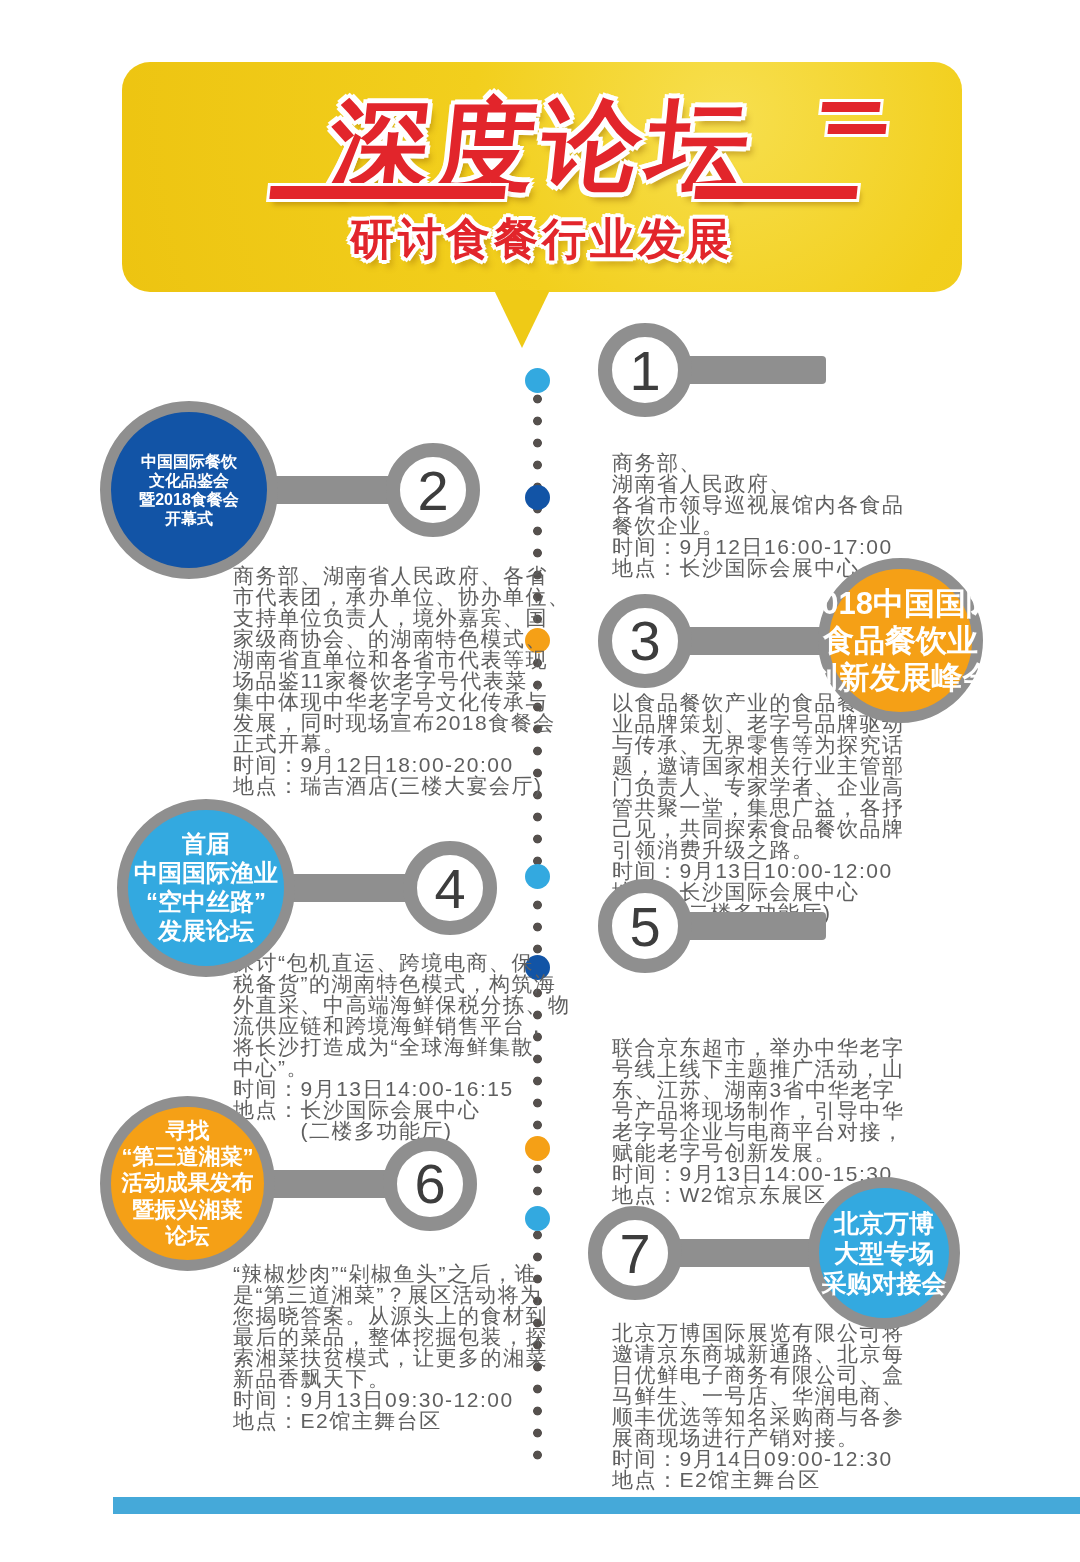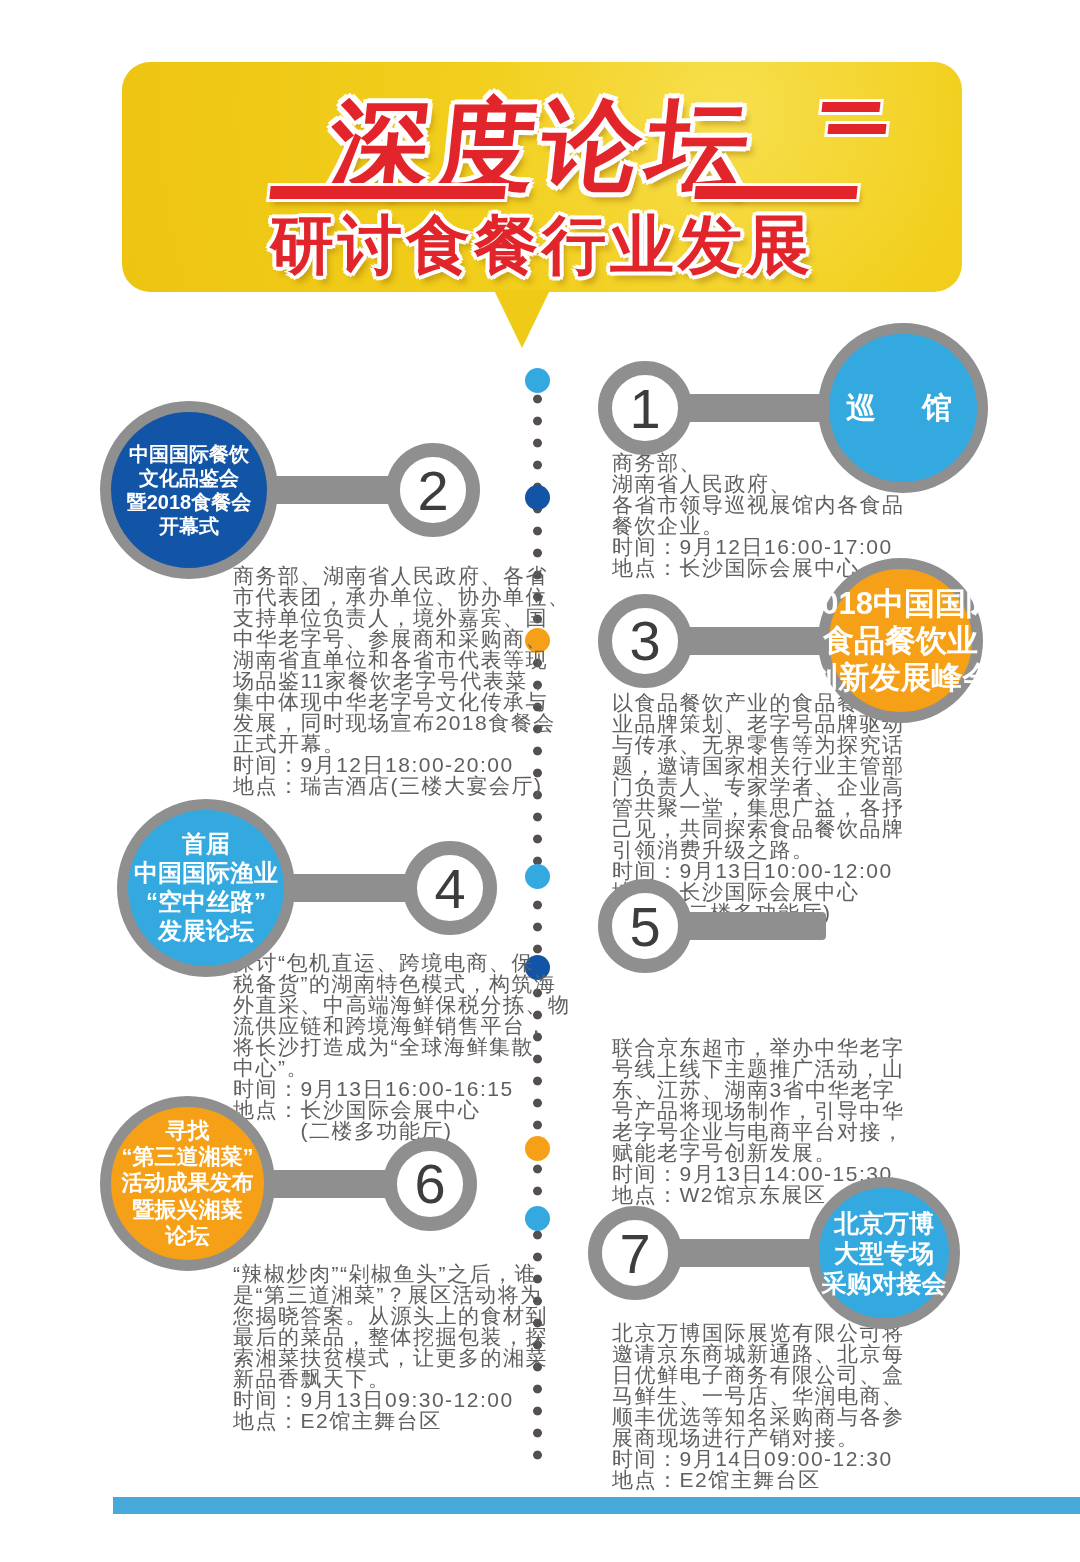--- a/index.html
+++ b/index.html
@@ -16,23 +16,23 @@
   .title1{display:inline-block;font-size:100px;font-weight:900;color:#E2252B;letter-spacing:6px;
           text-shadow:-4px -4px 0 #fff,4px -4px 0 #fff,-4px 4px 0 #fff,4px 4px 0 #fff,
                       -5px 0 0 #fff,5px 0 0 #fff,0 -5px 0 #fff,0 5px 0 #fff,6px 8px 6px rgba(140,90,0,.45);}
   .tbar{position:absolute;height:13px;background:#E2252B;box-shadow:0 0 0 3px #fff,4px 6px 5px rgba(140,90,0,.4);}
   .tbar1{left:148px;top:124px;width:235px;transform:skewX(-6deg);}
   .tbar2{left:573px;top:124px;width:162px;transform:skewX(-6deg);}
   .tmark{position:absolute;height:10px;background:#E2252B;box-shadow:0 0 0 3px #fff;transform:skewX(-6deg);}
   .tmark1{left:700px;top:40px;width:58px;}
   .tmark2{left:706px;top:62px;width:58px;}
   .title2-row{position:absolute;left:0;top:140px;width:100%;text-align:center;}
-  .title2{display:inline-block;font-size:64px;font-weight:900;color:#E2252B;letter-spacing:4px;
+  .title2{display:inline-block;font-size:44px;font-weight:900;color:#E2252B;letter-spacing:4px;
           text-shadow:-3px -3px 0 #fff,3px -3px 0 #fff,-3px 3px 0 #fff,3px 3px 0 #fff,
-                      -4px 0 0 #fff,4px 0 0 #fff,0 -4px 0 #fff,0 4px 0 #fff,5px 7px 6px rgba(140,90,0,.45);}
+                      -4px 0 0 #fff,4px 0 0 #fff,0 -4px 0 #fff,0 4px 0 #fff,5px 7px 6px rgba(140,90,0,.45);margin-top:8px;}
 
   
   .tl{position:absolute;left:533px;top:366px;width:9px;height:1104px;
       background-image:radial-gradient(circle at 4.5px 11px,#55504D 4px,transparent 4.8px);
       background-size:9px 22px;background-repeat:repeat-y;}
   .tdot{position:absolute;left:525px;width:25px;height:25px;border-radius:50%;}
 
   
   .dumb{position:absolute;display:flex;align-items:center;}
   .num{flex:none;width:66px;height:66px;border-radius:50%;background:#fff;border:14px solid #8F8F8F;
@@ -82,50 +82,47 @@
   <div class="tdot c-lb" style="top:864px"></div>
   <div class="tdot c-db" style="top:955px"></div>
   <div class="tdot c-or" style="top:1136px"></div>
   <div class="tdot c-lb" style="top:1206px"></div>
 
   <div class="dumb right" style="left:598px;top:323px">
     <div class="num">
       <span>1</span>
       </div>
     <div class="cbar"></div>
-    <div class="bubble c-lb" style="width:148px;height:148px;font-size:30px;letter-spacing:8px">
-      <span class="bt">巡　馆</span>
-      </div>
   </div>
   <div class="desc" style="left:612px;top:452px">
     <div class="desc-text">商务部、
 湖南省人民政府、
 各省市领导巡视展馆内各食品
 餐饮企业。</div>
     <div class="desc-text">时间：9月12日16:00-17:00</div>
     <div class="desc-text">地点：长沙国际会展中心</div>
   </div>
 
   <div class="dumb left" style="left:100px;top:401px">
-    <div class="bubble c-db" style="width:156px;height:156px;font-size:20px">
+    <div class="bubble c-db" style="width:156px;height:156px;font-size:16px">
       <span class="bt">中国国际餐饮
 文化品鉴会
 暨2018食餐会
 开幕式</span>
       </div>
     <div class="cbar"></div>
     <div class="num">
       <span>2</span>
       </div>
   </div>
   <div class="desc" style="left:233px;top:565px">
     <div class="desc-text">商务部、湖南省人民政府、各省
 市代表团，承办单位、协办单位、
 支持单位负责人，境外嘉宾、国
-中华老字号、参展商和采购商、
+家级商协会、的湖南特色模式、
 湖南省直单位和各省市代表等现
 场品鉴11家餐饮老字号代表菜，
 集中体现中华老字号文化传承与
 发展，同时现场宣布2018食餐会
 正式开幕。</div>
     <div class="desc-text">时间：9月12日18:00-20:00</div>
     <div class="desc-text">地点：瑞吉酒店(三楼大宴会厅)</div>
   </div>
 
   <div class="dumb right" style="left:598px;top:558px">
@@ -165,21 +162,21 @@
       <span>4</span>
       </div>
   </div>
   <div class="desc" style="left:233px;top:952px">
     <div class="desc-text">探讨“包机直运、跨境电商、保
 税备货”的湖南特色模式，构筑海
 外直采、中高端海鲜保税分拣、物
 流供应链和跨境海鲜销售平台，
 将长沙打造成为“全球海鲜集散
 中心”。</div>
-    <div class="desc-text">时间：9月13日16:00-16:15</div>
+    <div class="desc-text">时间：9月13日14:00-16:15</div>
     <div class="desc-text">地点：长沙国际会展中心
 　　　(二楼多功能厅)</div>
   </div>
 
   <div class="dumb right" style="left:598px;top:879px">
     <div class="num">
       <span>5</span>
       </div>
     <div class="cbar"></div>
   </div>

